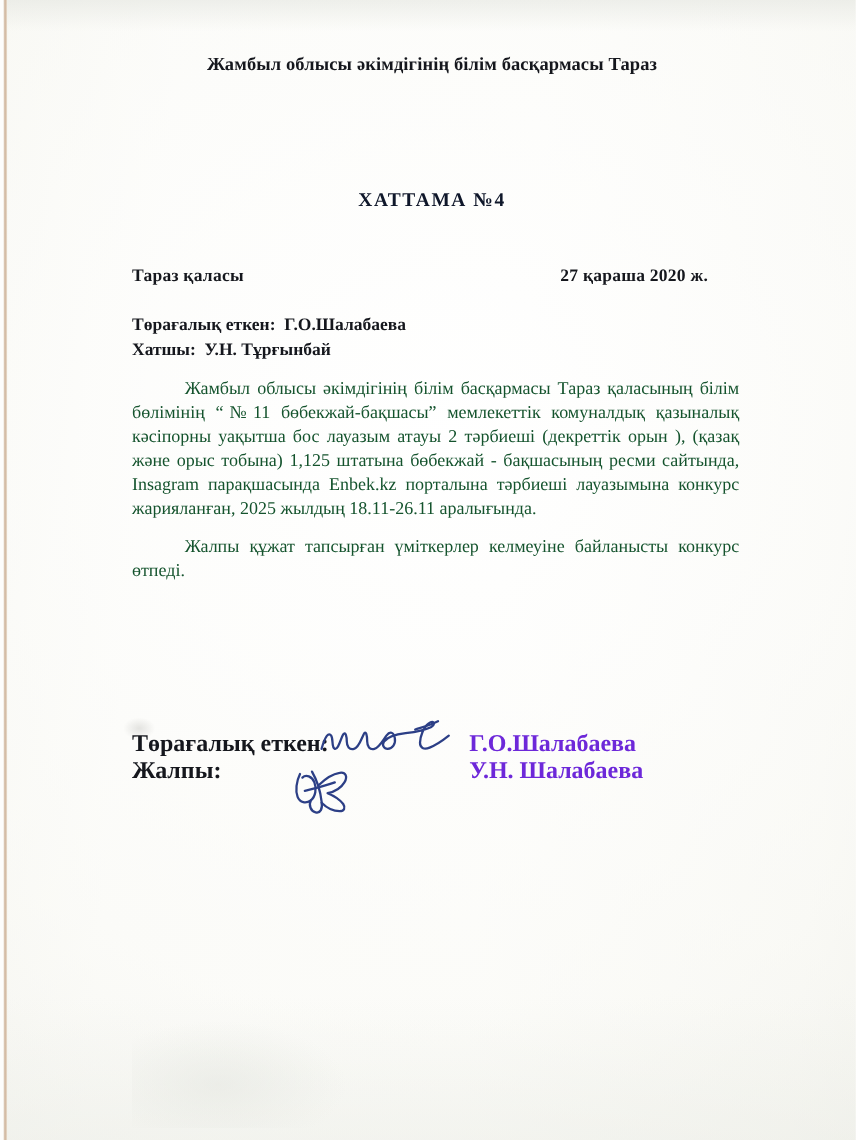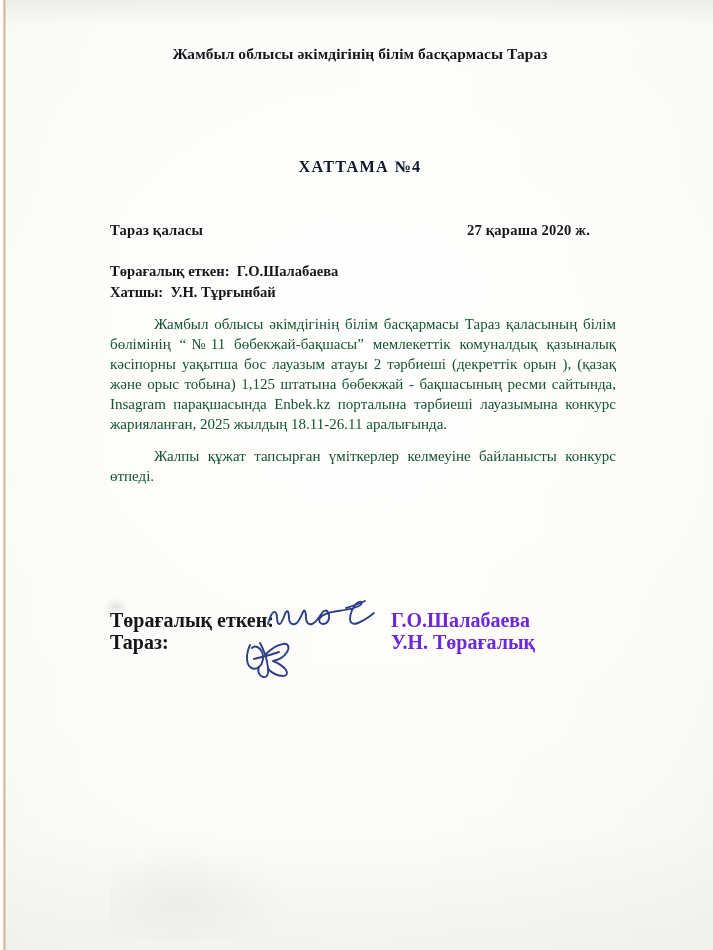--- a/index.html
+++ b/index.html
@@ -292,30 +292,30 @@
           <svg viewBox="0 0 130 38" width="130" height="38" fill="none" stroke="#2c3f86" stroke-width="1.9" stroke-linecap="round" stroke-linejoin="round">
             <path d="M8 27 C11 16, 14 13, 16 16 C18 19, 16 26, 19 27 C22 28, 24 18, 26 15 C28 12, 29 17, 29 21 C29 25, 31 28, 35 27 C39 26, 41 19, 43 15 C45 11, 46 16, 46 21 C46 25, 48 28, 52 27 C56 26, 59 20, 62 16 C65 12, 68 13, 69 18 C70 23, 67 27, 63 27 C60 27, 58 24, 60 21 C63 17, 70 15, 78 14 C86 13, 93 12, 99 9 C104 6, 101 3, 97 6 C93 9, 90 17, 90 22 C90 26, 93 28, 98 26 C103 24, 109 20, 114 16"></path>
             <path d="M86 11 C92 9, 99 7, 105 4"></path>
           </svg>
         </span>
 
         <span class="sig-name">Г.О.Шалабаева</span>
       </div>
 
       <div class="sig-row">
-        <span class="sig-label">Тараз:</span>
+        <span class="sig-label">Жалпы:</span>
 
         <span class="sig-ink sig-ink-secretary">
           <svg viewBox="0 0 78 44" width="78" height="44" fill="none" stroke="#2c3f86" stroke-width="1.9" stroke-linecap="round" stroke-linejoin="round">
             <path d="M10 8 C7 14, 6 22, 8 27 C10 32, 15 33, 19 30 C23 27, 24 20, 22 15 C20 10, 15 8, 12 11"></path>
             <path d="M20 6 C24 13, 27 22, 28 31 C29 37, 27 41, 23 40 C19 39, 17 34, 19 30"></path>
             <path d="M26 17 C31 12, 37 8, 43 7 C48 6, 50 10, 47 15 C44 20, 38 23, 33 24 C38 26, 43 29, 46 33 C48 36, 47 39, 43 39 C38 39, 32 36, 28 32"></path>
             <path d="M14 22 C22 20, 31 18, 39 15"></path>
           </svg>
         </span>
 
-        <span class="sig-name">У.Н. Төрағалық</span>
+        <span class="sig-name">У.Н. Шалабаева</span>
       </div>
 
     </div>
 
   </div>
 </div>
 
 </body></html>

